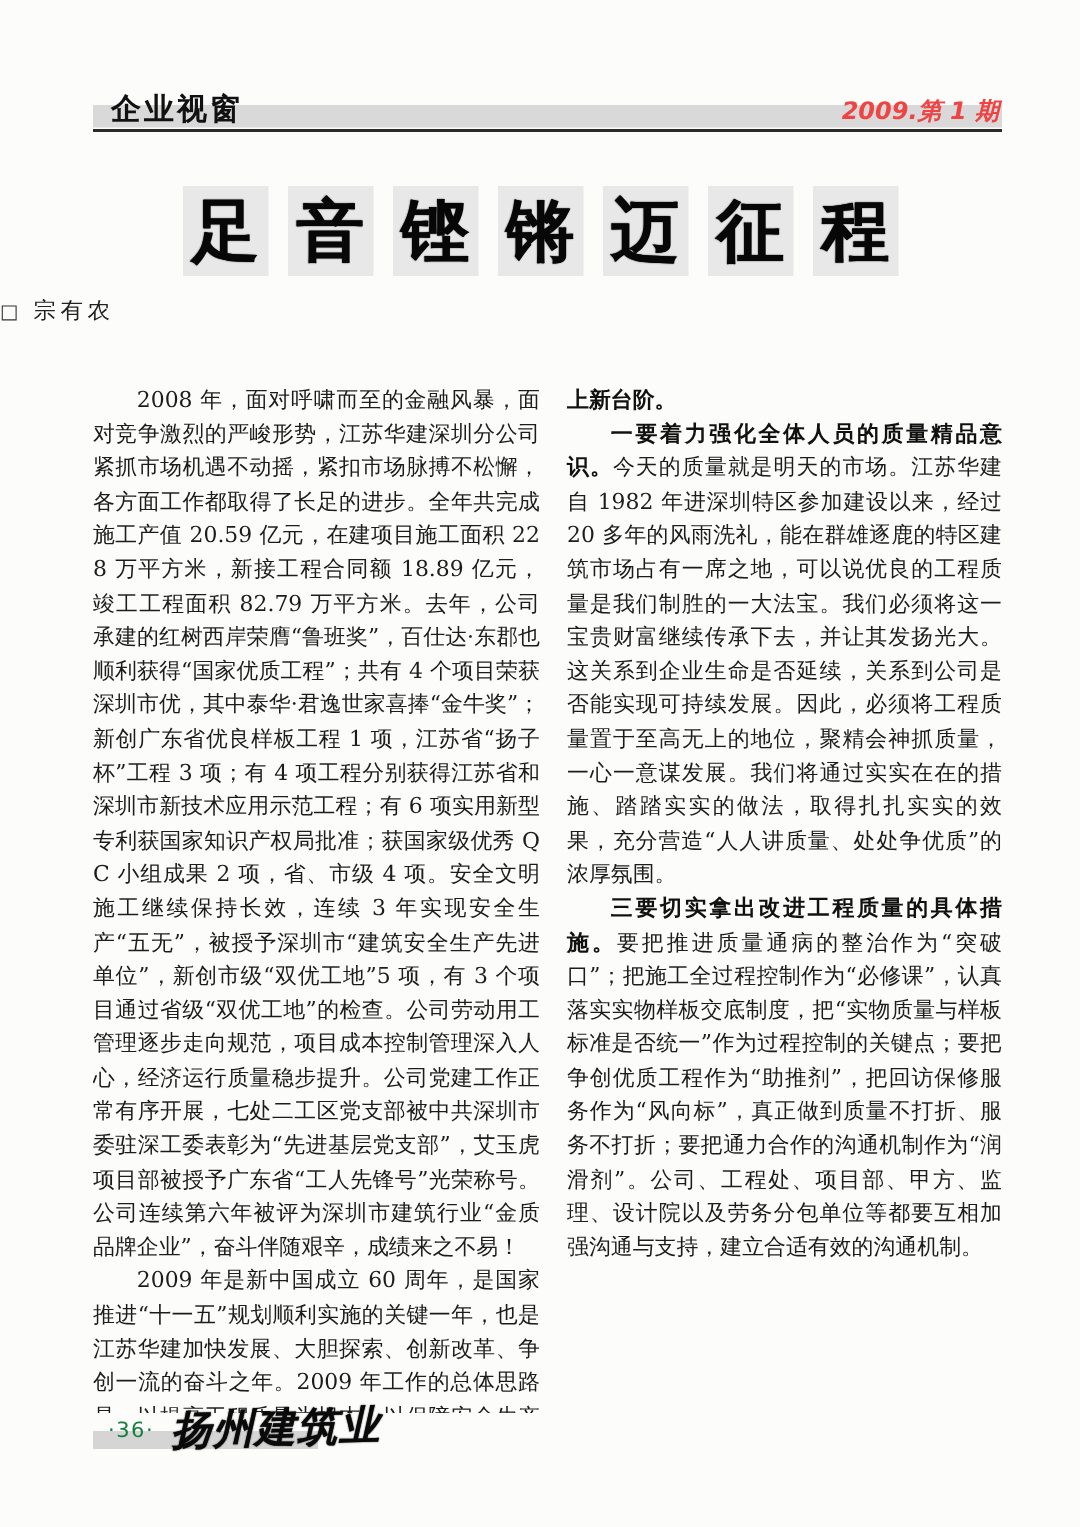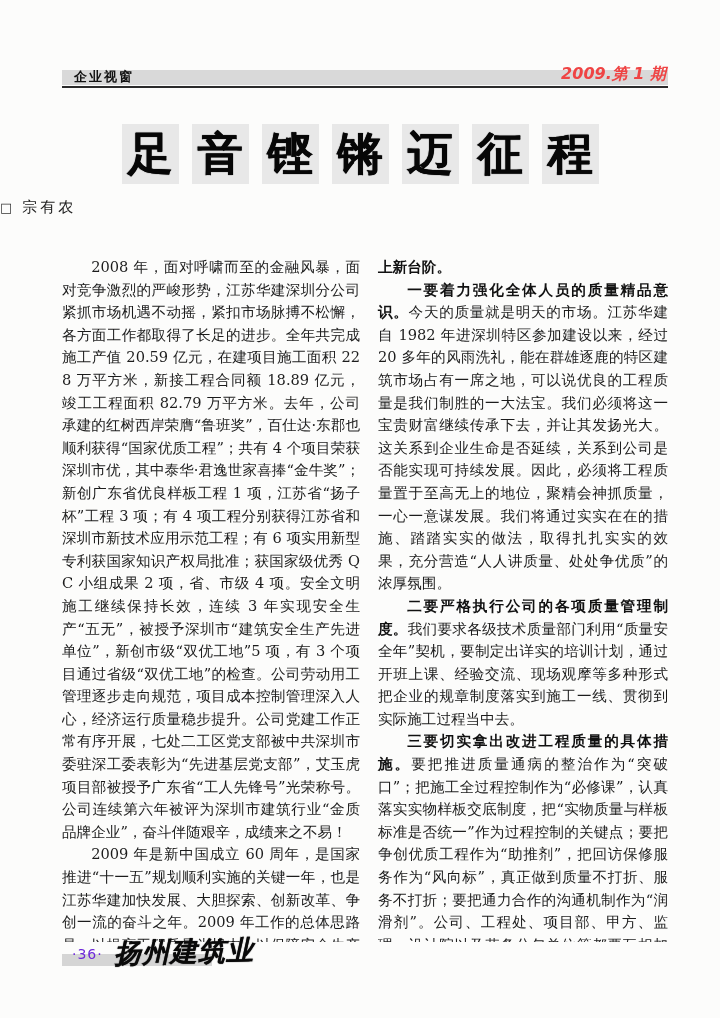--- a/index.html
+++ b/index.html
@@ -22,21 +22,21 @@
     position:absolute; left:0; right:0; bottom:3px; height:15px;
     background:#d9d9d9;
   }
   .header-rule {
     position:absolute; left:0; right:0; bottom:0; height:2px;
     background:#2b2b2b;
   }
   .header-section {
     position:absolute; left:12px; bottom:2px;
     font-family:"DejaVu Sans","Liberation Sans",sans-serif;
-    font-weight:bold; font-size:13px; letter-spacing:2px; color:#111;
+    font-weight:bold; font-size:20px; letter-spacing:2px; color:#111;
   }
   .header-issue {
     position:absolute; right:2px; bottom:3px;
     font-family:"DejaVu Sans","Liberation Sans",sans-serif;
     font-style:italic; font-weight:bold; font-size:16px; color:#ef4444;
   }
 
   
   .title-row {
     position:absolute; top:124px; left:0; right:0;
@@ -81,21 +81,21 @@
   .footer {
     position:absolute; left:62px; top:938px; width:320px; height:40px;
   }
   .footer-band {
     position:absolute; left:0; top:16px; width:150px; height:12px;
     background:#d5d5d5;
   }
   .footer-page {
     position:absolute; left:10px; top:8px;
     font-family:"DejaVu Sans","Liberation Sans",sans-serif;
-    font-size:14px; color:#6d28d9; letter-spacing:1px;
+    font-size:14px; color:#15803d; letter-spacing:1px;
   }
   .footer-journal {
     position:absolute; left:52px; top:-4px;
     font-family:"DejaVu Serif","Liberation Serif",serif;
     font-style:italic; font-weight:bold; font-size:27px; color:#0a0a0a;
     letter-spacing:1px; transform:rotate(-1.5deg);
     text-shadow:0 0 1px #0a0a0a;
   }
 </style>
 </head>
@@ -125,21 +125,20 @@
   </div>
 
   <div class="columns">
     <div class="col left">
         <p class="para indent"><span class="body-text">2008 年，面对呼啸而至的金融风暴，面对竞争激烈的严峻形势，江苏华建深圳分公司紧抓市场机遇不动摇，紧扣市场脉搏不松懈，各方面工作都取得了长足的进步。全年共完成施工产值 20.59 亿元，在建项目施工面积 228 万平方米，新接工程合同额 18.89 亿元，竣工工程面积 82.79 万平方米。去年，公司承建的红树西岸荣膺“鲁班奖”，百仕达·东郡也顺利获得“国家优质工程”；共有 4 个项目荣获深圳市优，其中泰华·君逸世家喜捧“金牛奖”；新创广东省优良样板工程 1 项，江苏省“扬子杯”工程 3 项；有 4 项工程分别获得江苏省和深圳市新技术应用示范工程；有 6 项实用新型专利获国家知识产权局批准；获国家级优秀 QC 小组成果 2 项，省、市级 4 项。安全文明施工继续保持长效，连续 3 年实现安全生产“五无”，被授予深圳市“建筑安全生产先进单位”，新创市级“双优工地”5 项，有 3 个项目通过省级“双优工地”的检查。公司劳动用工管理逐步走向规范，项目成本控制管理深入人心，经济运行质量稳步提升。公司党建工作正常有序开展，七处二工区党支部被中共深圳市委驻深工委表彰为“先进基层党支部”，艾玉虎项目部被授予广东省“工人先锋号”光荣称号。公司连续第六年被评为深圳市建筑行业“金质品牌企业”，奋斗伴随艰辛，成绩来之不易！</span></p>
         <p class="para indent"><span class="body-text">2009 年是新中国成立 60 周年，是国家推进“十一五”规划顺利实施的关键一年，也是江苏华建加快发展、大胆探索、创新改革、争创一流的奋斗之年。2009 年工作的总体思路是：以提高工程质量为根本，以保障安全生产为前提，以强化企业管理为中心，以提升经济效益为准则，坚定信心，共克时艰，为全面推进公司可持续发展而努力奋斗！为把工程质量和安全生产工作提到更加突出的位置，决定把 2009 年确定为江苏华建深圳分公司的“质量安全年”。</span></p>
       </div>
     <div class="col right">
         <p class="para"><span class="bold-lead">上新台阶。</span></p>
         <p class="para indent"><span class="bold-lead">一要着力强化全体人员的质量精品意识。</span><span class="body-text">今天的质量就是明天的市场。江苏华建自 1982 年进深圳特区参加建设以来，经过 20 多年的风雨洗礼，能在群雄逐鹿的特区建筑市场占有一席之地，可以说优良的工程质量是我们制胜的一大法宝。我们必须将这一宝贵财富继续传承下去，并让其发扬光大。这关系到企业生命是否延续，关系到公司是否能实现可持续发展。因此，必须将工程质量置于至高无上的地位，聚精会神抓质量，一心一意谋发展。我们将通过实实在在的措施、踏踏实实的做法，取得扎扎实实的效果，充分营造“人人讲质量、处处争优质”的浓厚氛围。</span></p>
-        <p class="para indent"><span class="bold-lead">二要严格执行公司的各项质量管理制度。</span><span class="body-text">我们要求各级技术质量部门利用“质量安全年”契机，要制定出详实的培训计划，通过开班上课、经验交流、现场观摩等多种形式把企业的规章制度落实到施工一线、贯彻到实际施工过程当中去。</span></p>
         <p class="para indent"><span class="bold-lead">三要切实拿出改进工程质量的具体措施。</span><span class="body-text">要把推进质量通病的整治作为“突破口”；把施工全过程控制作为“必修课”，认真落实实物样板交底制度，把“实物质量与样板标准是否统一”作为过程控制的关键点；要把争创优质工程作为“助推剂”，把回访保修服务作为“风向标”，真正做到质量不打折、服务不打折；要把通力合作的沟通机制作为“润滑剂”。公司、工程处、项目部、甲方、监理、设计院以及劳务分包单位等都要互相加强沟通与支持，建立合适有效的沟通机制。</span></p>
       </div>
   </div>
 
   <div class="footer">
     <div class="footer-band"></div>
     <span class="footer-page">·36·</span>
     <span class="footer-journal">扬州建筑业</span>
   </div>
 

